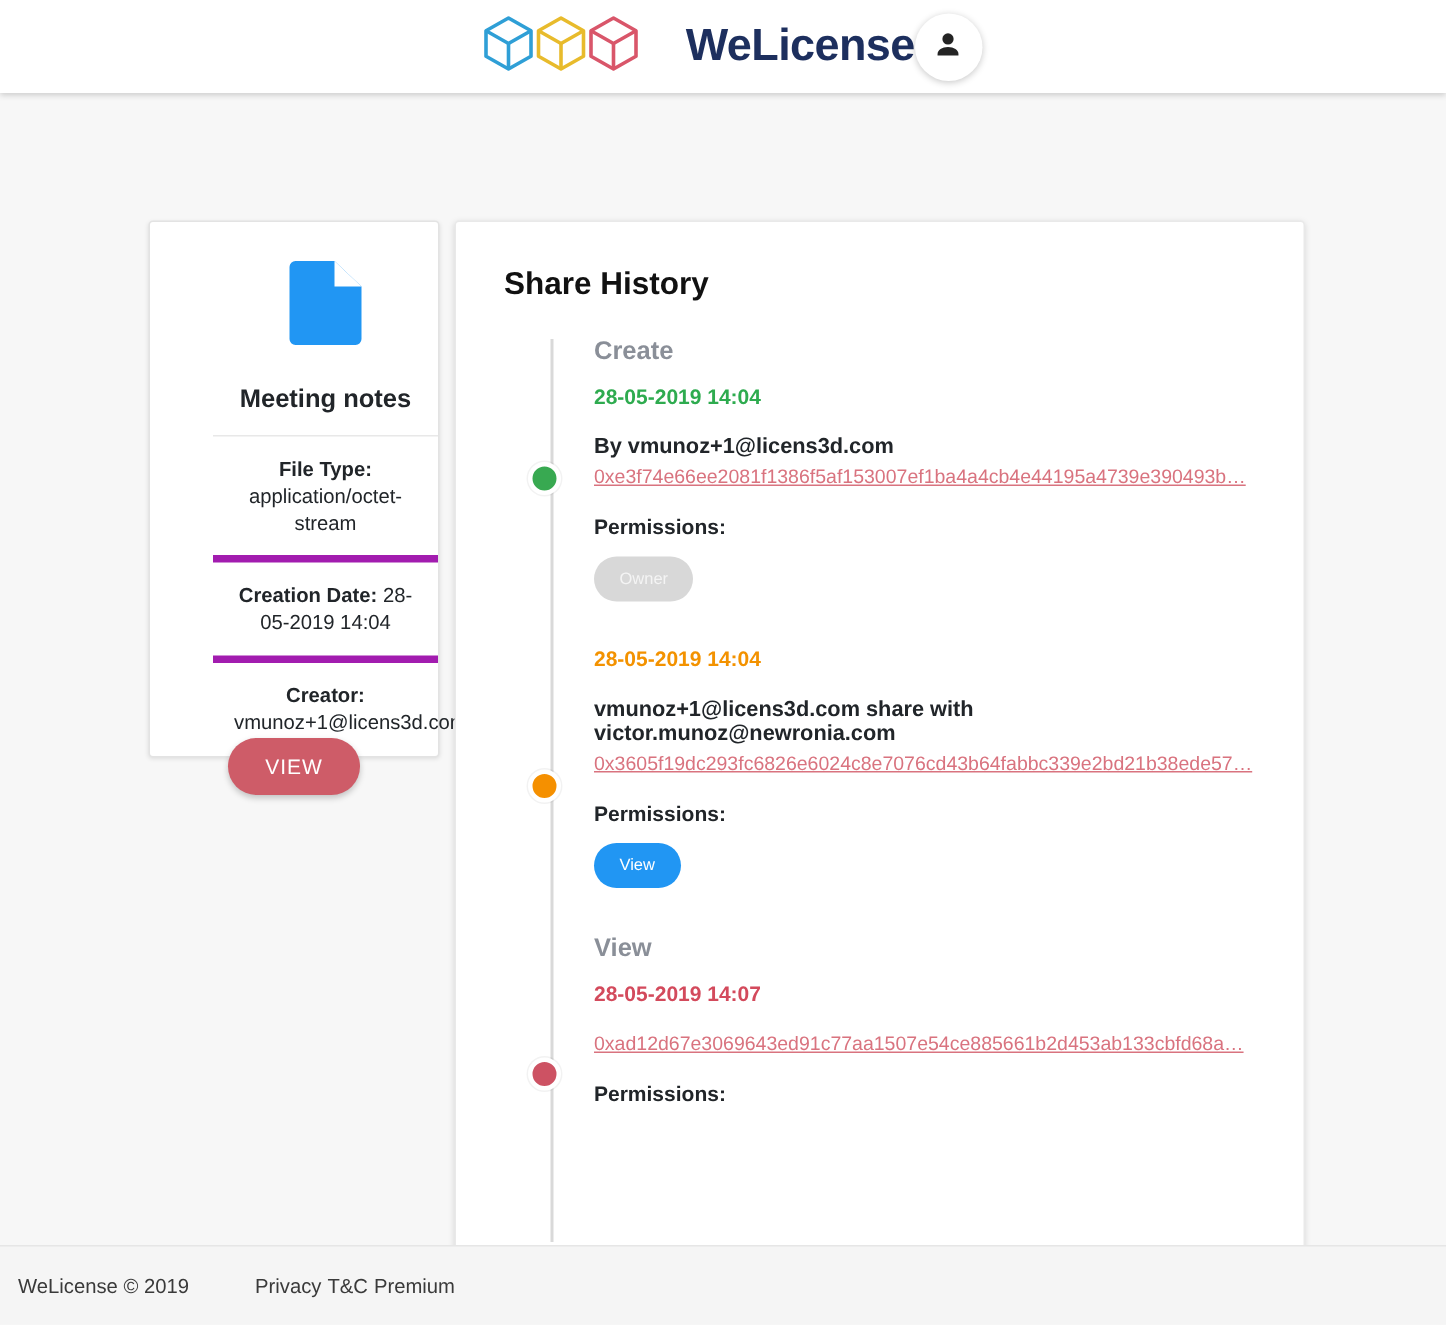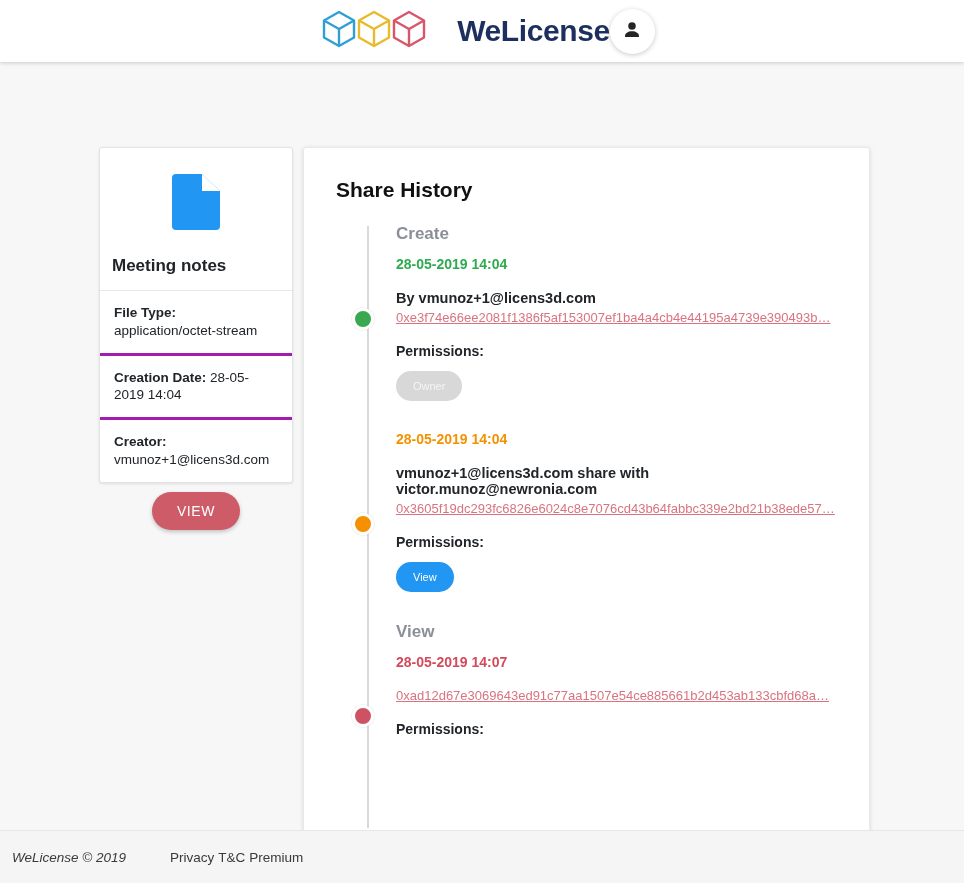--- a/index.html
+++ b/index.html
@@ -68,21 +68,22 @@
 
   .file-card {
     position: absolute;
     left: 99px;
     top: 85px;
     width: 194px;
     background: #ffffff;
     border: 1px solid #e3e3e3;
     border-radius: 3px;
     box-shadow: 0 1px 3px rgba(0,0,0,0.10);
-    text-align: left;
+    text-align: center;
+    padding-left: 42px;
   }
 
   .file-card-top {
     padding: 22px 12px 14px;
     border-bottom: 1px solid #e8e8e8;
   }
 
   .file-icon-wrap {
     display: flex;
     justify-content: center;
@@ -93,21 +94,21 @@
     font-size: 17px;
     font-weight: bold;
     color: #212529;
   }
 
   .file-row {
     padding: 13px 14px;
     font-size: 13.5px;
     line-height: 1.32;
     color: #212529;
-    border-bottom: 3px solid #a21caf;
+    border-bottom: 5px solid #a21caf;
   }
   .file-row:last-child { border-bottom: none; }
 
   .file-row b { font-weight: bold; }
 
   .view-btn {
     position: absolute;
     left: 152px;
     top: 430px;
     width: 88px;
@@ -236,21 +237,21 @@
     height: 53px;
     background: #f5f5f5;
     border-top: 1px solid #e6e6e6;
     display: flex;
     align-items: center;
     padding-left: 12px;
     font-size: 13.5px;
     color: #3a3a3a;
   }
 
-  .footer-copy { margin-right: 44px; font-style: italic; }
+  .footer-copy { margin-right: 44px; }
 
   .footer-links { display: flex; gap: 4px; }
 
   .footer-link {
     color: #3a3a3a;
     text-decoration: none;
     cursor: pointer;
   }
 </style>
 </head>

